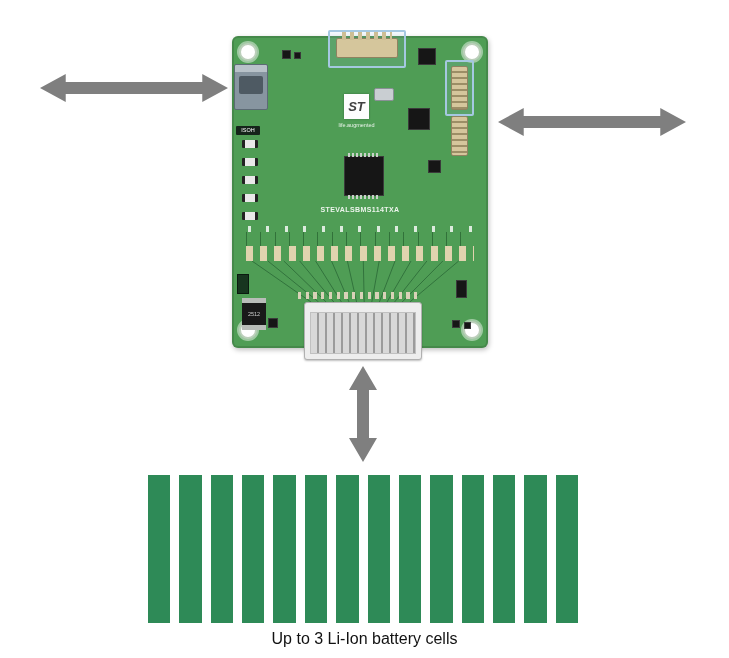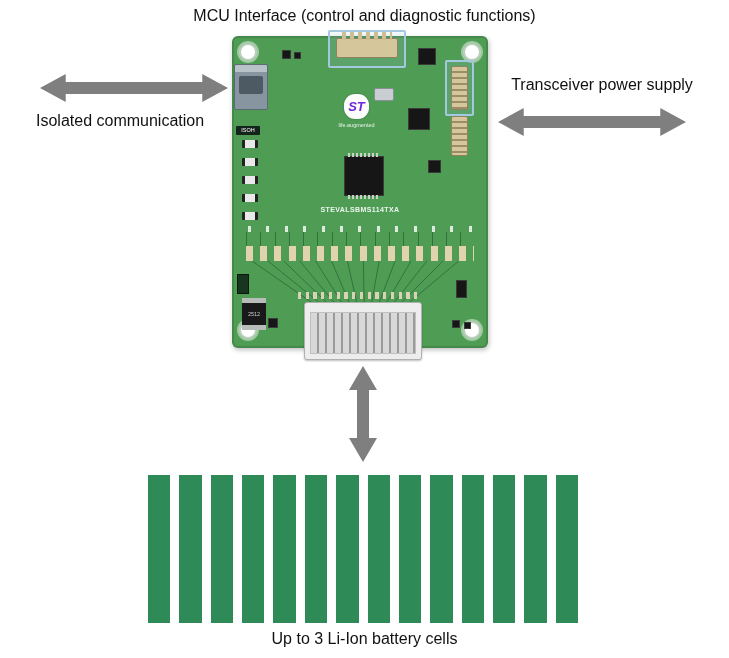--- a/index.html
+++ b/index.html
@@ -44,23 +44,23 @@
   .microusb { background:#c9ced2; border:1px solid #8a9096; border-radius:2px; }
 
   .chip { background:#161616; border:1px solid #3a3a3a; }
   .qfp::before, .qfp::after { content:""; position:absolute; left:3px; right:3px; height:4px;
     background:repeating-linear-gradient(90deg,#c9d1c9 0 2px,transparent 2px 4px); }
   .qfp::before { top:-4px; } .qfp::after { bottom:-4px; }
 
   .res { background:linear-gradient(90deg,#222 0 3px,#e9e9e9 3px 13px,#222 13px 16px);
          border-radius:1px; }
 
-  .stlogo { background:#fdfdfd; border-radius:11px; display:flex; align-items:center;
+  .stlogo { background:#fdfdfd; border-radius:0; display:flex; align-items:center;
             justify-content:center; font-weight:bold; font-style:italic;
-            font-size:13px; color:#6d28d9; box-shadow:0 0 2px rgba(0,0,0,0.3); }
+            font-size:13px; color:#404040; box-shadow:0 0 2px rgba(0,0,0,0.3); }
   .tagline { text-align:center; font-size:5.5px; color:#eaf4ea; }
   .board-name { text-align:center; font-size:7px; font-weight:bold; color:#edf5ed;
                 letter-spacing:0.4px; }
   .isoh { background:#15241a; color:#fff; font-size:5.5px; line-height:9px;
           text-align:center; border-radius:1px; }
 
   .tick-row { background:repeating-linear-gradient(90deg,rgba(255,255,255,0.8) 0 3px,transparent 3px 18.4px); }
   .vtrace   { background:repeating-linear-gradient(90deg,rgba(20,70,30,0.5) 0 1px,transparent 1px 14.3px); }
   .cap-row  { background:repeating-linear-gradient(90deg,#e0d3ae 0 7px,transparent 7px 14.2px); }
   .bpads    { background:repeating-linear-gradient(90deg,#d9d2b8 0 3px,transparent 3px 7.75px); }
@@ -78,28 +78,25 @@
   
   .cells { position:absolute; left:148px; top:475px; width:430px; height:148px;
            display:flex; gap:9px; }
   .cell  { flex:1; background:var(--cell-green,#2e8a57); }
 </style>
 </head>
 <body>
 
 <div class="canvas">
 
-  <div class="title">MCU Interface (control and diagnostic functions)</div>
 
   <svg id="arrow-left" class="arrow" viewBox="0 0 190 32" preserveAspectRatio="none">
     <polygon points="0,16 26,2 26,10 164,10 164,2 190,16 164,30 164,22 26,22 26,30"></polygon>
   </svg>
-  <div class="label label-isolated">Isolated communication</div>
 
-  <div class="label label-transceiver">Transceiver power supply</div>
   <svg id="arrow-right" class="arrow" viewBox="0 0 190 32" preserveAspectRatio="none">
     <polygon points="0,16 26,2 26,10 164,10 164,2 190,16 164,30 164,22 26,22 26,30"></polygon>
   </svg>
 
   <div class="board">
     <svg id="fan" style="left:0;top:0;width:256px;height:312px" viewBox="0 0 256 312">
         <line x1="20.0" y1="225" x2="79.0" y2="266" stroke="rgba(25,80,40,0.55)" stroke-width="1"></line>
         <line x1="35.9" y1="225" x2="86.6" y2="266" stroke="rgba(25,80,40,0.55)" stroke-width="1"></line>
         <line x1="51.8" y1="225" x2="94.2" y2="266" stroke="rgba(25,80,40,0.55)" stroke-width="1"></line>
         <line x1="67.7" y1="225" x2="101.8" y2="266" stroke="rgba(25,80,40,0.55)" stroke-width="1"></line>

